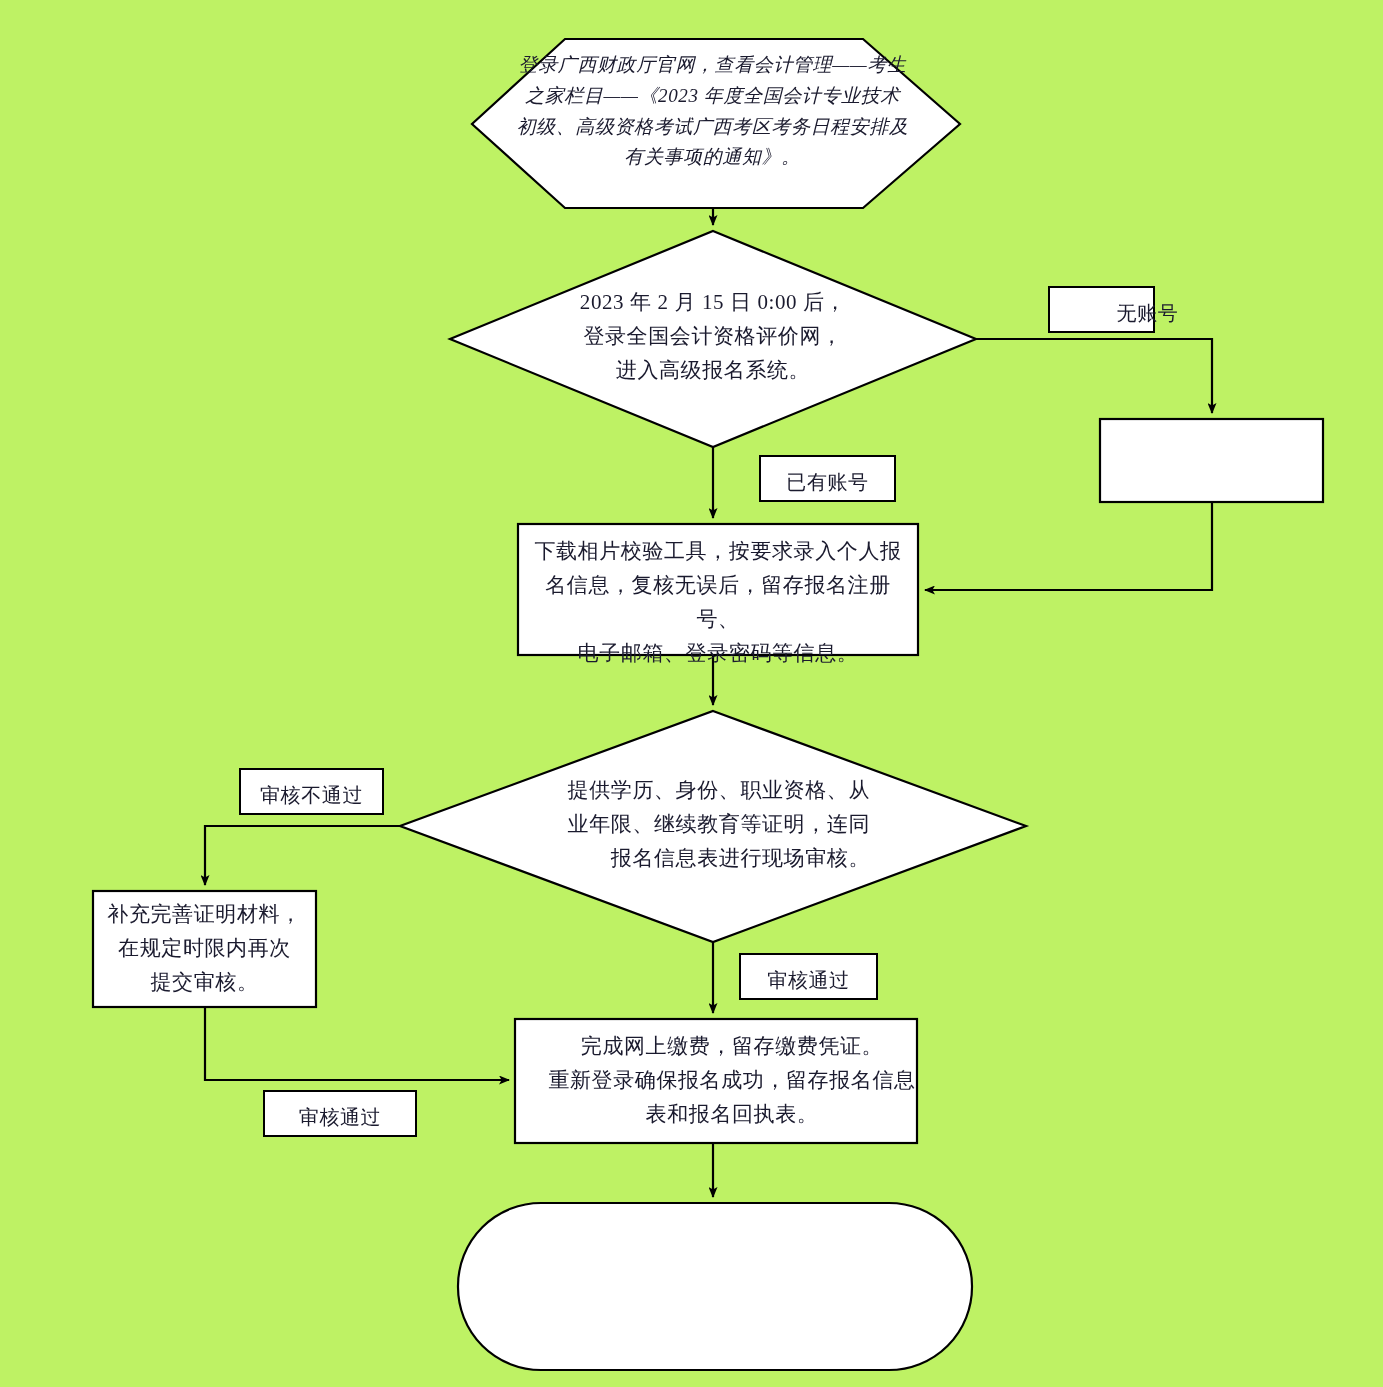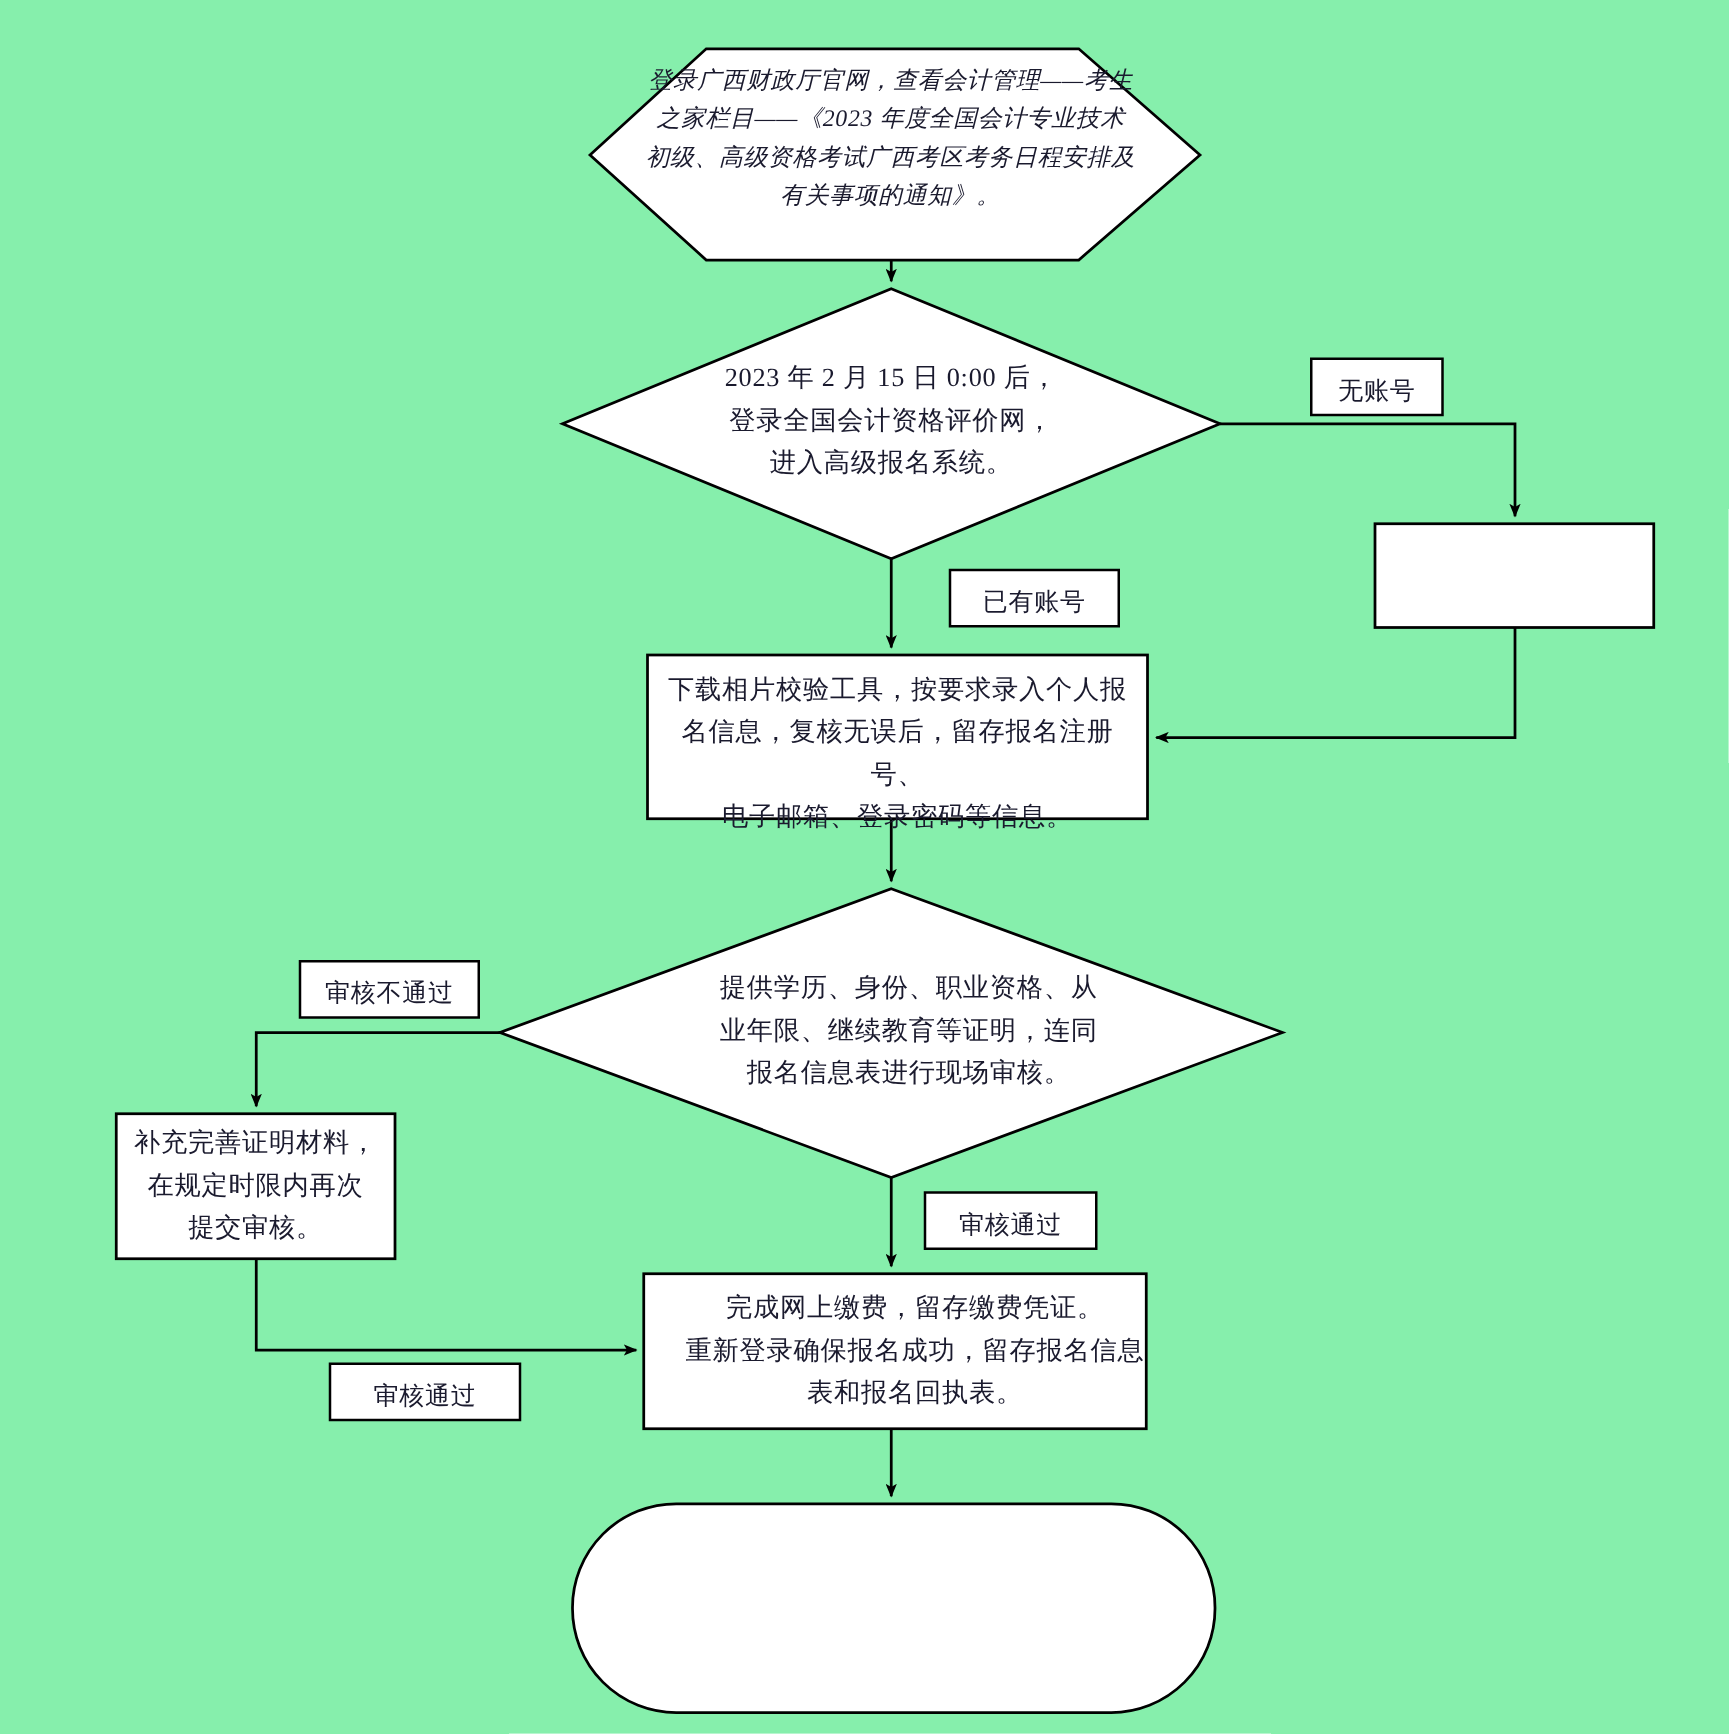--- a/index.html
+++ b/index.html
@@ -4,21 +4,21 @@
 <style>
   html, body {
     margin: 0;
     padding: 0;
     background: #ffffff;
   }
   #canvas {
     position: relative;
     width: 1383px;
     height: 1387px;
-    background: #86efac;
+    background: #bef264;
     font-family: "Liberation Serif", "DejaVu Serif", serif;
     overflow: hidden;
   }
   svg.flow {
     position: absolute;
     left: 0;
     top: 0;
     width: 1383px;
     height: 1387px;
   }
@@ -122,34 +122,34 @@
 
   <div class="node-text t-body" style="left:533px; top:285px; width:360px;">2023 年 2 月 15 日 0:00 后，
 登录全国会计资格评价网，
 进入高级报名系统。</div>
 
 
   <div class="node-text t-body" style="left:528px; top:534px; width:380px;">下载相片校验工具，按要求录入个人报
 名信息，复核无误后，留存报名注册号、
 电子邮箱、登录密码等信息。</div>
 
-  <div class="node-text t-body" style="left:557px; top:773px; width:340px;">提供学历、身份、职业资格、从
+  <div class="node-text t-body" style="left:530px; top:773px; width:340px;text-align:right;">提供学历、身份、职业资格、从
 业年限、继续教育等证明，连同
 报名信息表进行现场审核。</div>
 
   <div class="node-text t-body" style="left:97px; top:897px; width:215px;">补充完善证明材料，
 在规定时限内再次
 提交审核。</div>
 
   <div class="node-text t-body" style="left:525px; top:1029px; width:382px;margin-left:16px;">完成网上缴费，留存缴费凭证。
 重新登录确保报名成功，留存报名信息
 表和报名回执表。</div>
 
 
-  <div class="node-text t-label" style="left:1049px; top:297px; width:105px;">无账号</div>
+  <div class="node-text t-label" style="left:1049px; top:297px; width:105px;padding-left:46px;">无账号</div>
 
   <div class="node-text t-label" style="left:760px; top:466px; width:135px;">已有账号</div>
 
   <div class="node-text t-label" style="left:240px; top:779px; width:143px;">审核不通过</div>
 
   <div class="node-text t-label" style="left:740px; top:964px; width:137px;">审核通过</div>
 
   <div class="node-text t-label" style="left:264px; top:1101px; width:152px;">审核通过</div>
 
 </div>

